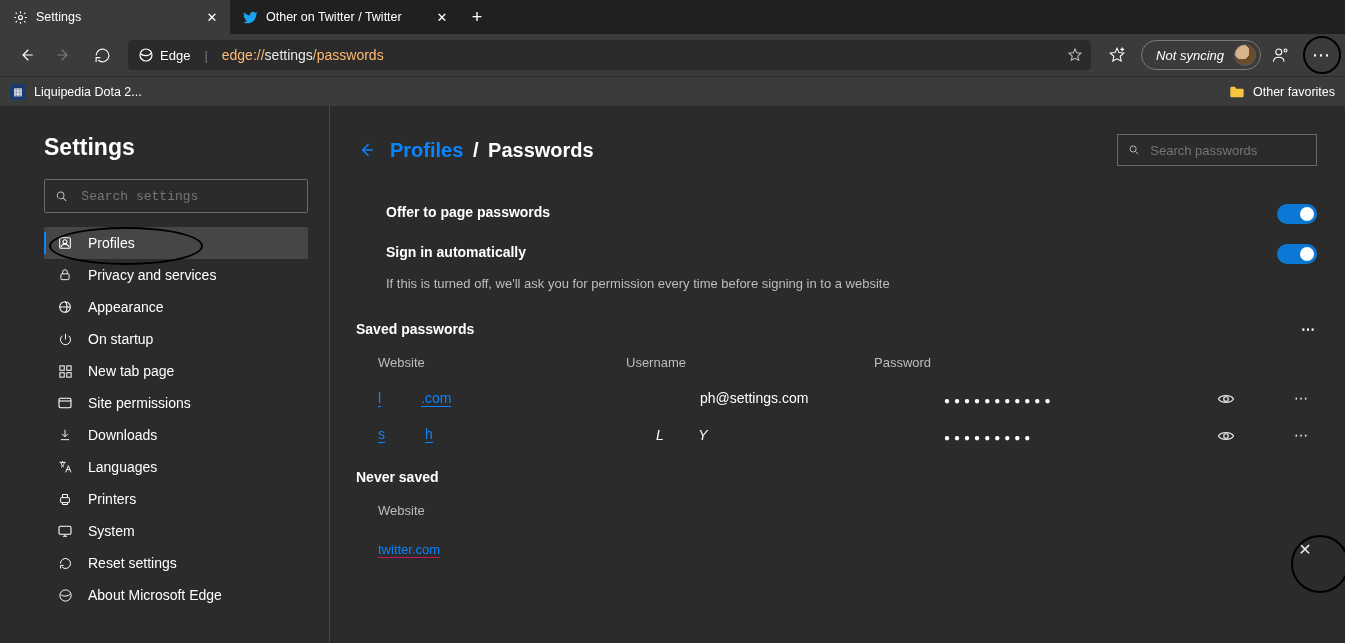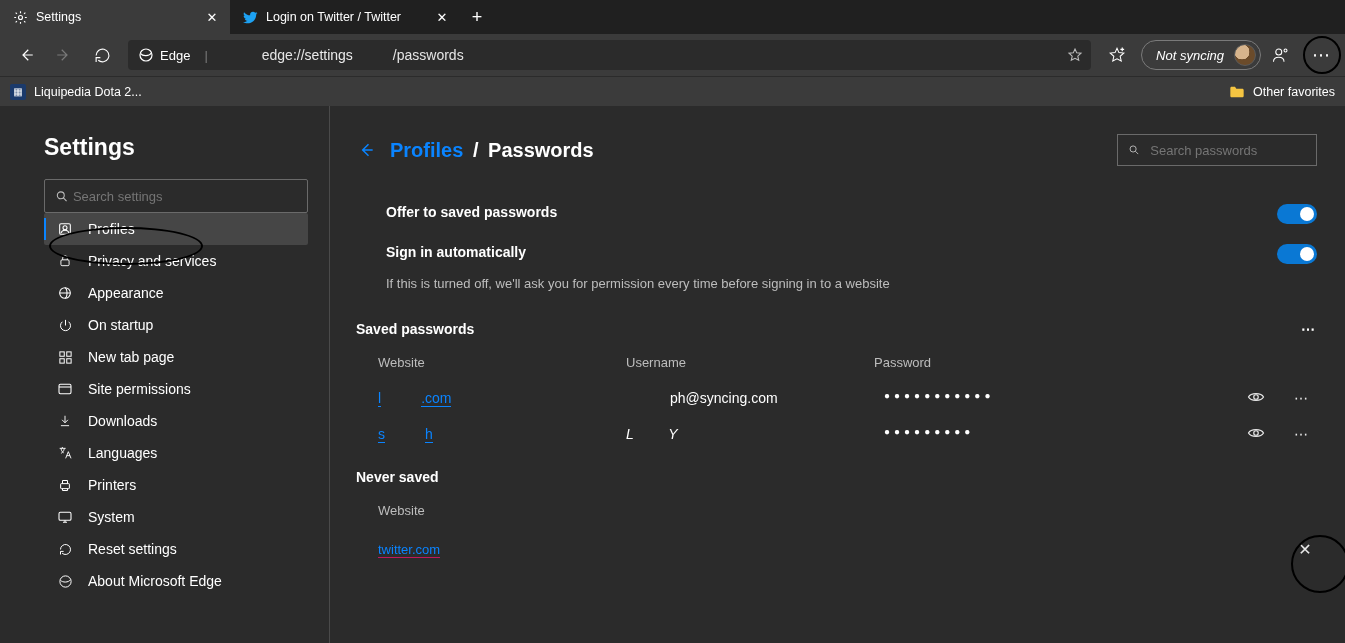--- a/index.html
+++ b/index.html
@@ -62,21 +62,21 @@
     padding: 0 8px 0 10px;
     margin: 0 6px;
     gap: 14px;
     color: #c7c7c7;
   }
   .address-bar .edge-chip {
     display:flex; align-items:center; gap:6px; color:#fff;
   }
   .address-bar .sep { color:#7a7a7a; }
   .address-bar .url { font-size:14px; }
-  .address-bar .url .grey { color:#e5e5e5;margin-left:40px; }
+  .address-bar .url .grey { color:#fdba74; }
   .address-bar .url .white { color:#eaeaea; }
   .address-bar .star { margin-left:auto; color:#bdbdbd; }
   .sync-chip {
     height: 30px;
     border: 1px solid #7a7a7a;
     border-radius: 15px;
     display:flex; align-items:center;
     padding: 0 4px 0 14px;
     gap: 10px;
     margin-left: 4px;
@@ -117,23 +117,25 @@
     width: 330px;
     border-right: 1px solid #4a4a4a;
     padding: 28px 22px 0 44px;
   }
   .sidebar h1 { font-size: 23px; font-weight:600; margin-bottom: 18px; }
   .search-settings {
     height: 34px;
     border: 1px solid #6a6a6a;
     border-radius: 2px;
     display:flex; align-items:center;
-    padding: 0 10px; gap:4px;
+    padding: 0 10px; gap:13px;
     color:#bdbdbd;
     width: 264px;
+    margin-bottom: 14px;
+    font-family: Liberation Mono, monospace;
   }
   .nav { display:flex; flex-direction:column; }
   .nav-item {
     height: 32px;
     display:flex; align-items:center; gap:14px;
     padding-left: 12px;
     color:#fff; font-size: 14px;
     width: 264px;
     border-radius: 2px;
     position: relative;
@@ -190,23 +192,24 @@
   }
   .section-head .more { margin-left:auto; }
   .table-head {
     display:flex; color:#bdbdbd; font-size:13px;
     padding: 10px 0 10px 22px;
   }
   .col-site { width: 248px; }
   .col-user { width: 248px; }
   .col-pass { flex:1; }
   .data-row {
-    display:flex; align-items:flex-start;
+    display:flex; align-items:flex-end;
     padding: 10px 0 10px 22px;
     font-size:14px;
+    gap:30px;
   }
   .data-row .site { width:248px; }
   .data-row .site a { color:#0a84ff; text-decoration: none; border-bottom:1px solid #0a84ff; }
   .data-row .site .mask { display:inline-block; width:40px; background:#2b2b2b; height:14px; vertical-align:middle; }
   .data-row .user { width:248px; color:#fff; }
   .data-row .pass { flex:1; letter-spacing:4px; font-size:10px; }
   .data-row .eye { width:40px; text-align:center; color:#e8e8e8; }
   .data-row .rowmore { width:30px; text-align:center; color:#e8e8e8; }
   .never-row {
     display:flex; align-items:center;
@@ -239,21 +242,21 @@
     </span>
     <span class="title">Settings</span>
     <span class="close">✕</span>
   </div>
   <div class="tab">
     <span class="icon twitter-icon">
       <svg width="15" height="15" viewBox="0 0 24 24" fill="#1da1f2">
           <path d="M23 4.9c-.8.4-1.7.6-2.6.8.9-.6 1.7-1.5 2-2.6-.9.5-1.9.9-2.9 1.1C18.6 3.3 17.4 2.7 16 2.7c-2.6 0-4.7 2.1-4.7 4.7 0 .4 0 .7.1 1.1C7.7 8.3 4.1 6.4 1.7 3.4c-.4.7-.6 1.5-.6 2.4 0 1.6.8 3.1 2.1 3.9-.8 0-1.5-.2-2.2-.6v.1c0 2.3 1.6 4.2 3.8 4.6-.4.1-.8.2-1.3.2-.3 0-.6 0-.9-.1.6 1.9 2.4 3.3 4.5 3.3-1.6 1.3-3.7 2-6 2-.4 0-.8 0-1.1-.1 2.1 1.4 4.7 2.2 7.4 2.2 8.9 0 13.7-7.3 13.7-13.7v-.6c.9-.7 1.8-1.5 2.4-2.5z"></path>
         </svg>
     </span>
-    <span class="title">Login on Twitter / Twitter</span>
+    <span class="title">Other on Twitter / Twitter</span>
     <span class="close">✕</span>
   </div>
   <div class="new-tab-btn">+</div>
 </div>
 
 <div class="toolbar">
   <div class="tool-btn">
     <svg width="18" height="18" viewBox="0 0 24 24" fill="none" stroke="#fff" stroke-width="1.6">
         <path d="M15 5l-7 7 7 7M8 12h13"></path>
       </svg>
@@ -468,21 +471,21 @@
         <svg width="14" height="14" viewBox="0 0 24 24" fill="none" stroke="#bdbdbd" stroke-width="1.8">
             <circle cx="10" cy="10" r="6"></circle>
             <path d="M20 20l-5.5-5.5"></path>
           </svg>
         <input placeholder="Search passwords" style="">
       </div>
     </div>
 
     <div class="row">
       <div>
-          <div class="lbl">Offer to saved passwords</div>
+          <div class="lbl">Offer to page passwords</div>
         </div>
       <div class="toggle">
           <div class="knob"></div>
         </div>
     </div>
 
     <div class="row">
       <div>
         <div class="lbl">Sign in automatically</div>
         <div class="sublbl">If this is turned off, we'll ask you for permission every time before signing in to a website</div>
@@ -500,21 +503,21 @@
     <div class="table-head">
       <div class="col-site">Website</div>
       <div class="col-user">Username</div>
       <div class="col-pass">Password</div>
     </div>
 
     <div class="data-row">
       <div class="site">
         <a href="#"><span>l</span></a><span class="mask"></span><a href="#"><span>.com</span></a>
       </div>
-      <div class="user" style="padding-left:44px;">ph@syncing.com</div>
+      <div class="user" style="padding-left:44px;">ph@settings.com</div>
       <div class="pass" style="padding-left:10px;">●●●●●●●●●●●</div>
       <div class="eye">
         <svg width="18" height="14" viewBox="0 0 24 18" fill="none" stroke="#e8e8e8" stroke-width="1.6">
             <path d="M2 9c3-6 17-6 20 0-3 6-17 6-20 0z"></path>
             <circle cx="12" cy="9" r="3"></circle>
           </svg>
       </div>
       <div class="rowmore dots">⋯</div>
     </div>
 

